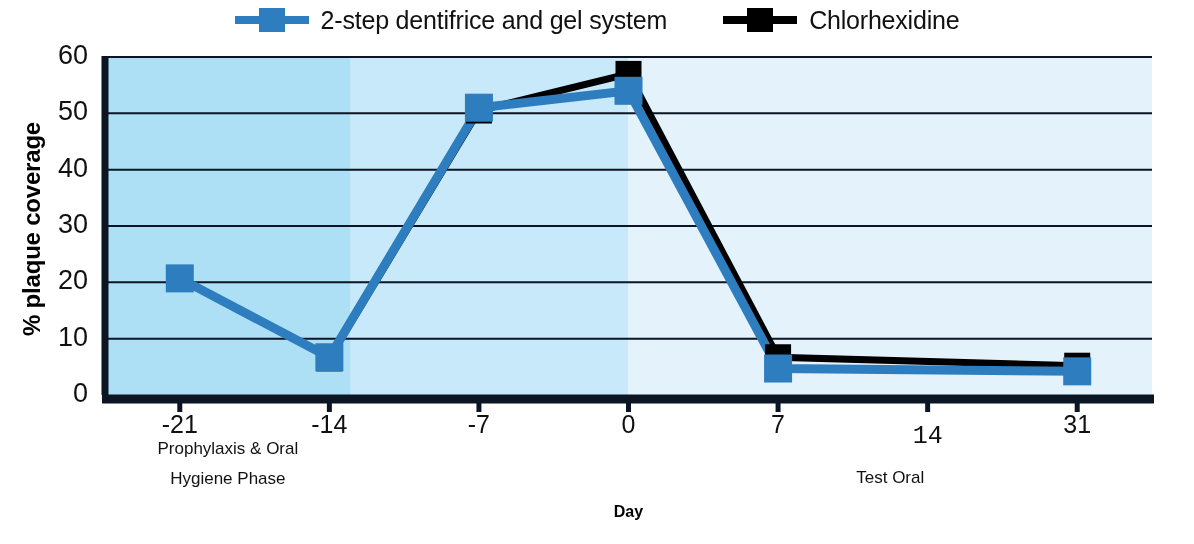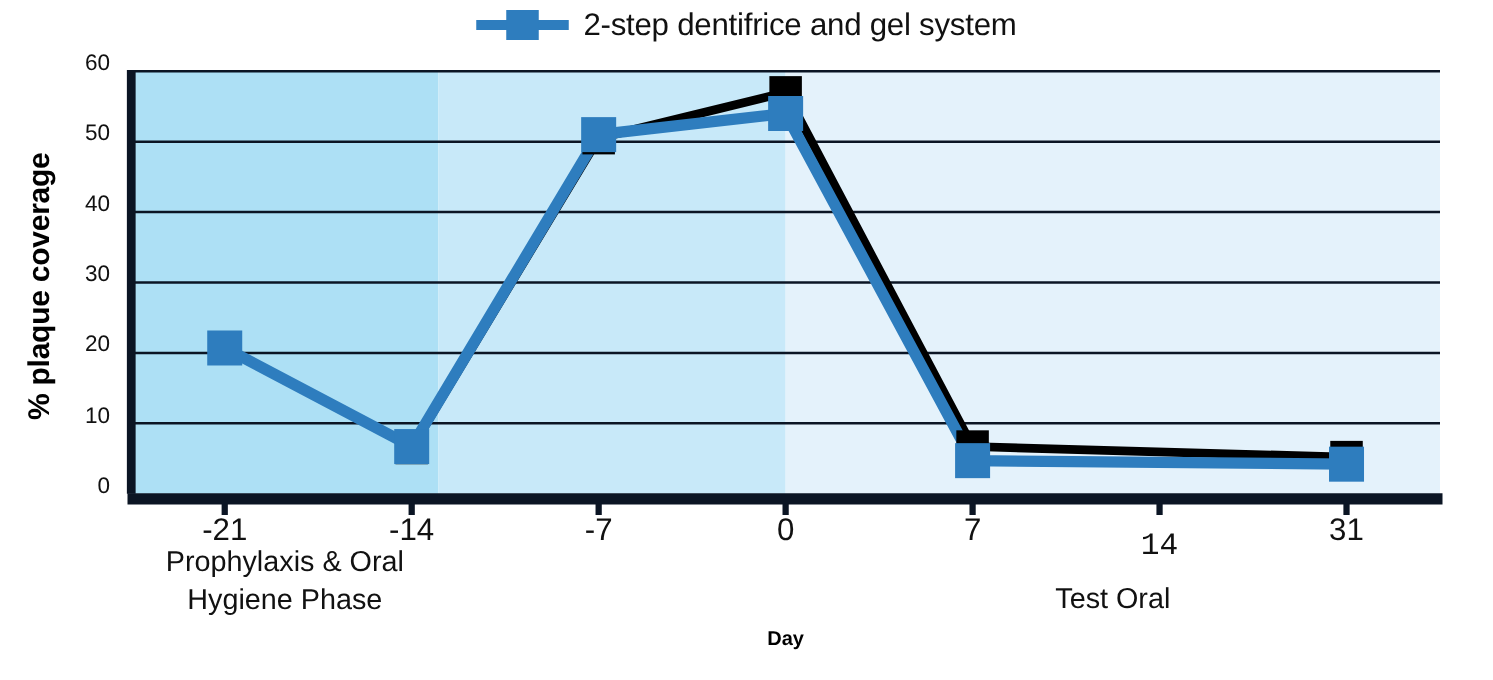--- a/index.html
+++ b/index.html
@@ -89,48 +89,55 @@
     width: 1047px;
     text-align: center;
     font-size: 16px;
     font-weight: bold;
   }
 
   .ytick-label {
     position: absolute;
     width: 70px;
     text-align: right;
-    font-size: 18px;
+    font-size: 27px;
     color: #111111;
   }
   .xtick-label {
     position: absolute;
     width: 80px;
     text-align: center;
     font-size: 25px;
     color: #111111;
   }
   .phase-label {
     position: absolute;
     text-align: center;
-    font-size: 23px;
+    font-size: 17px;
     color: #111111;
     line-height: 30px;
   }
 </style>
 </head>
 <body>
 
 <div id="legend">
   <div class="legend-entry">
     <span class="legend-key">
       <span class="lk-line" style="background:#2E7DBE"></span>
       <span class="lk-marker" style="background:#2E7DBE"></span>
     </span>
     <span class="legend-label">2-step dentifrice and gel system</span>
+  </div>
+  <div class="legend-entry">
+    <span class="legend-key">
+      <span class="lk-line" style="background:#000000"></span>
+      <span class="lk-marker" style="background:#000000"></span>
+    </span>
+    <span class="legend-label">Chlorhexidine</span>
   </div>
 </div>
 
 <div id="chart">
 
   <div id="y-axis-title">% plaque coverage</div>
   <div id="x-axis-title">Day</div>
 
   <div id="ytick-layer">
       <div class="ytick-label" style="left: 18px; top: 378px;">0</div>

